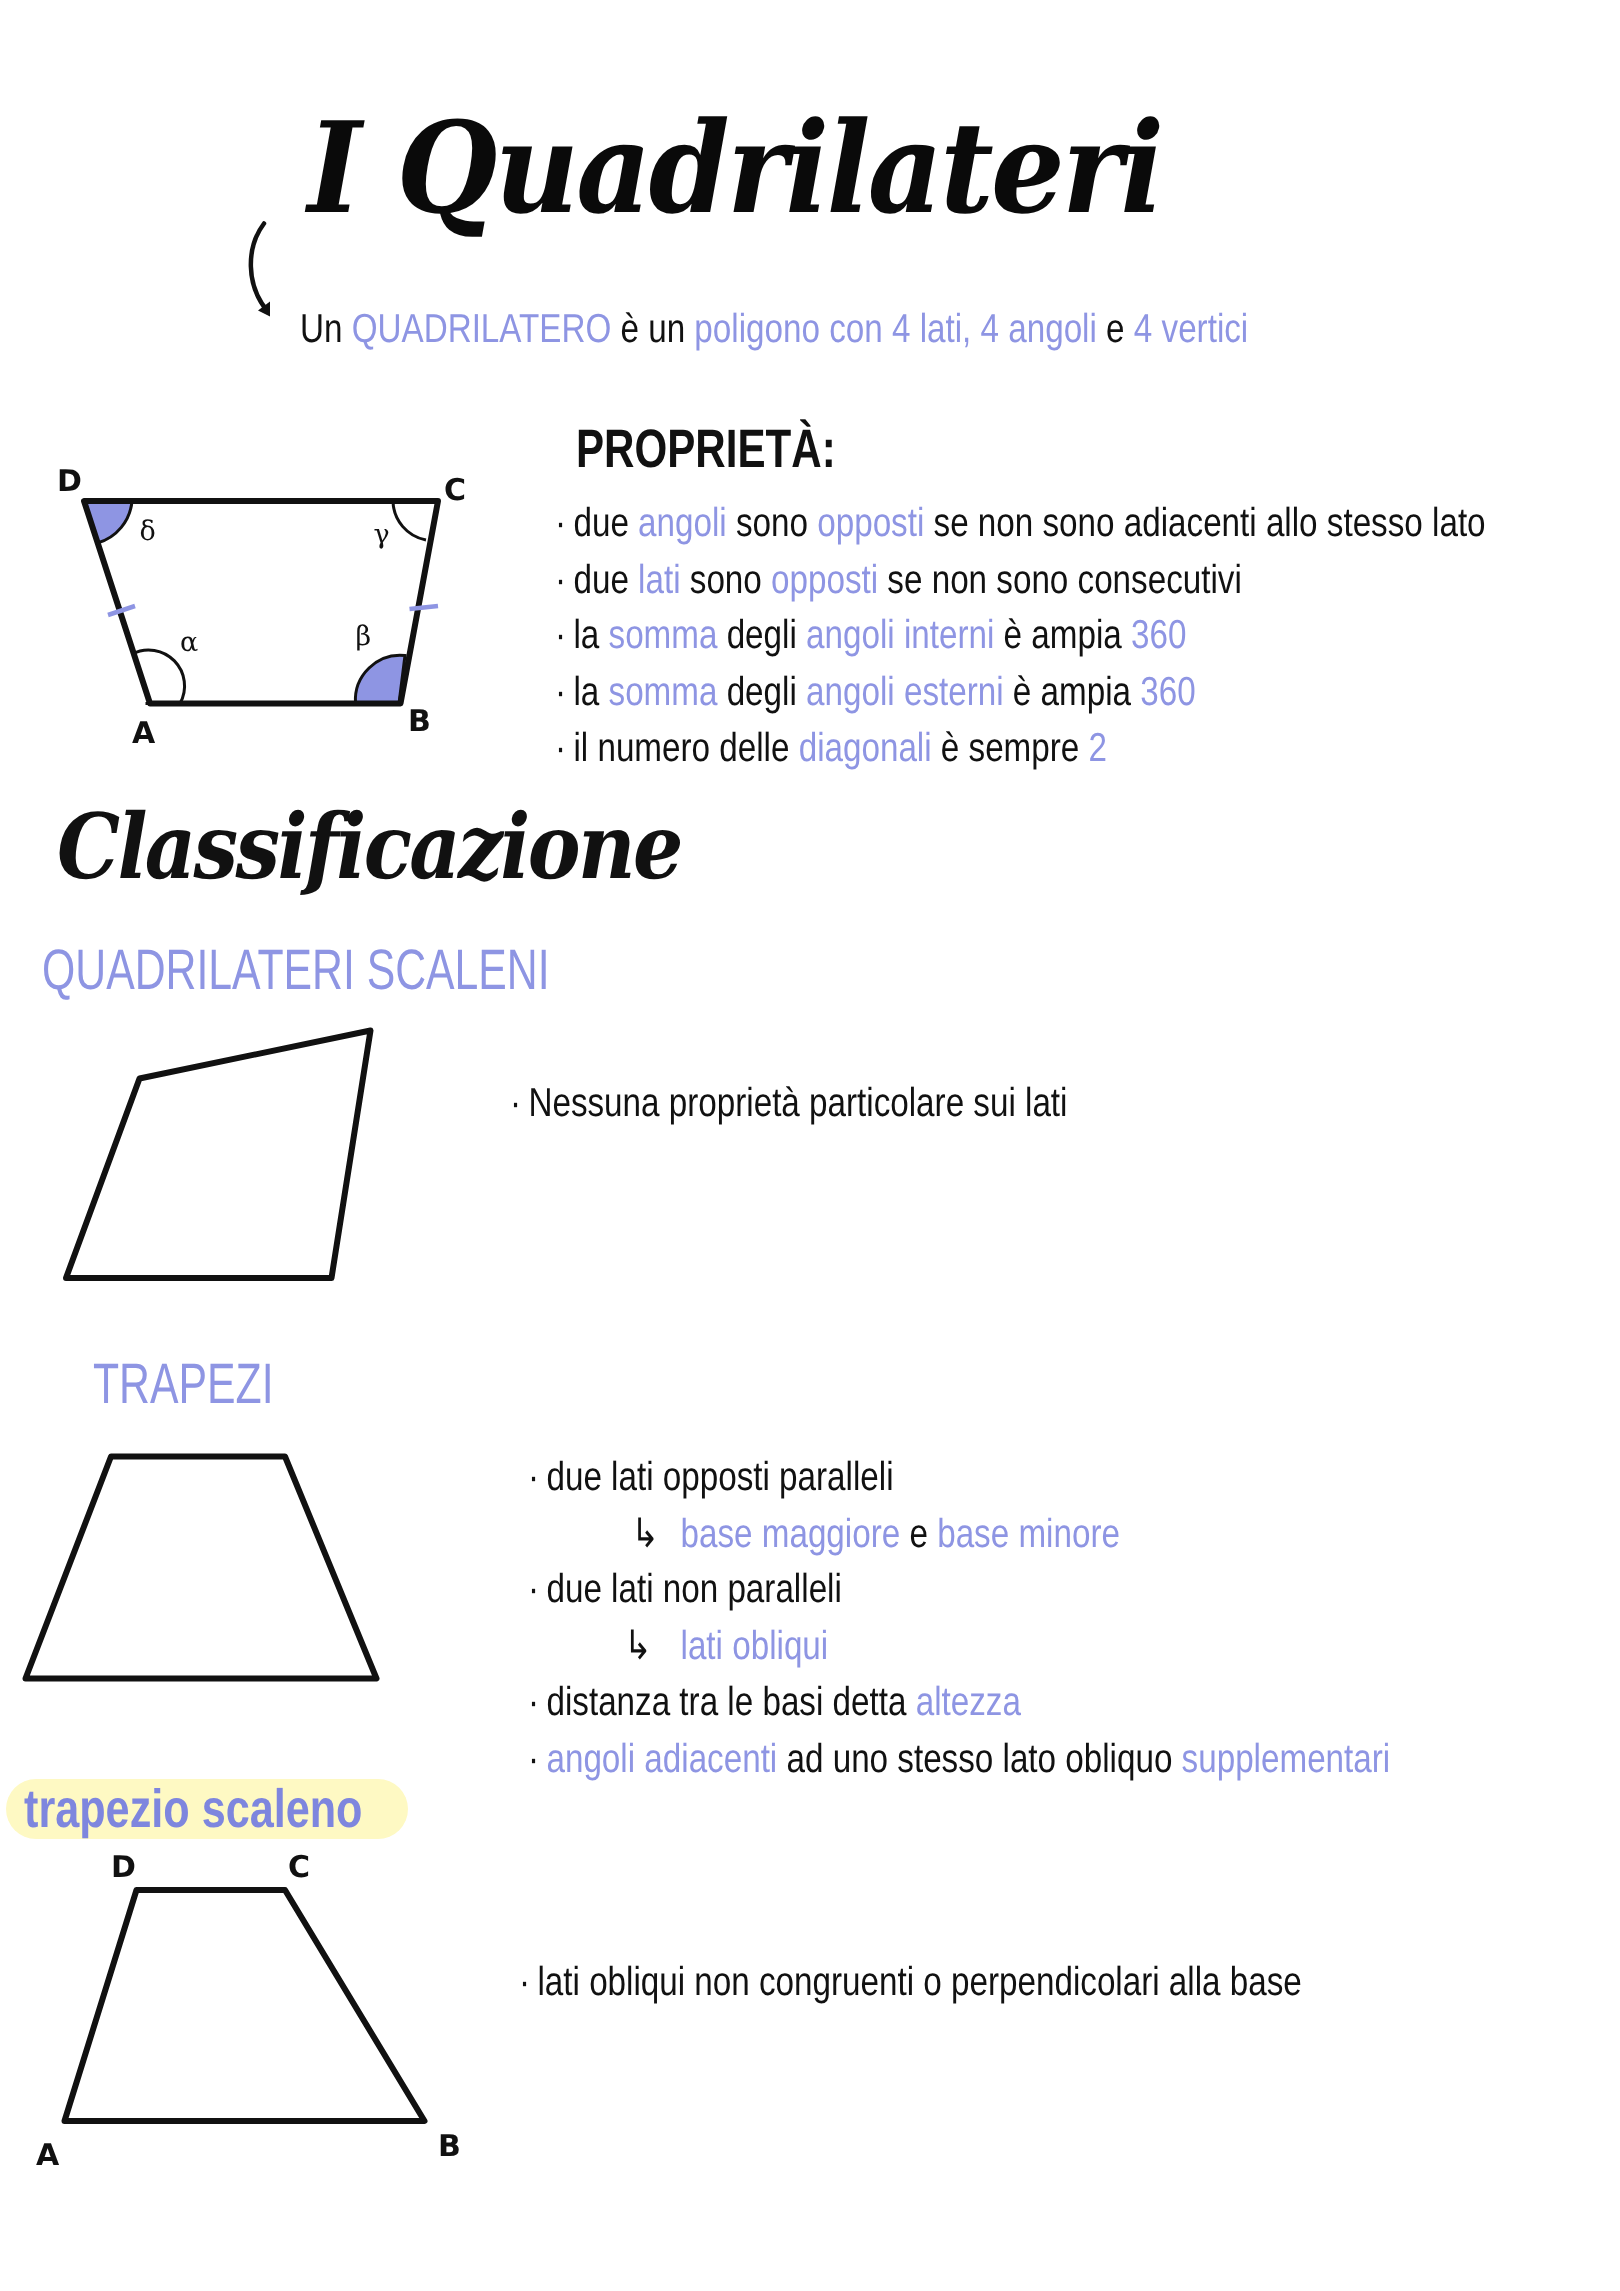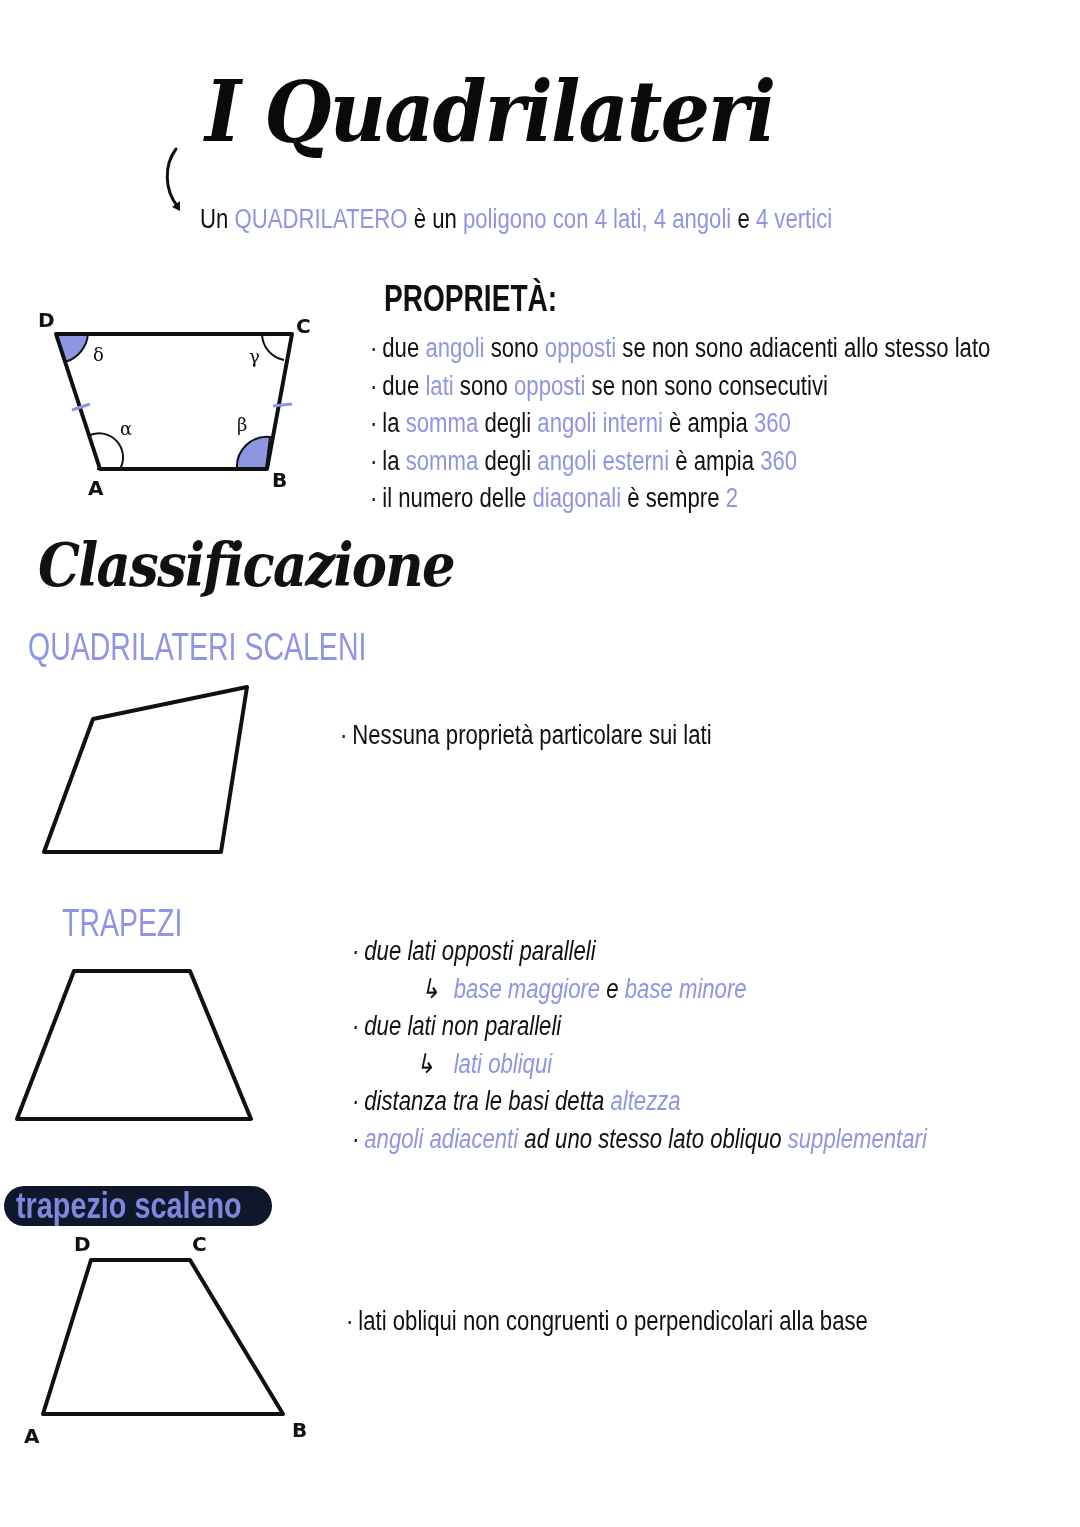--- a/index.html
+++ b/index.html
@@ -8,21 +8,21 @@
   .abs { position:absolute; }
   .accent { color:#8e95e3; }
   .title { font-family:"DejaVu Serif", serif; font-style:italic; font-weight:bold;
            font-size:84px; letter-spacing:-2px; color:#0a0a0a; transform:scaleX(0.92); transform-origin:left; }
   .subtitle { font-size:27px; transform:scaleX(0.82); transform-origin:left; white-space:nowrap; }
   .heading { font-size:36px; font-weight:bold; transform:scaleX(0.78); transform-origin:left; }
   .bul { font-size:27px; white-space:nowrap; transform:scaleX(0.82); transform-origin:left; line-height:37.5px; }
   .section-h { font-size:38px; color:#8e95e3; transform:scaleX(0.75); transform-origin:left; white-space:nowrap; }
   .class-title { font-family:"DejaVu Serif", serif; font-style:italic; font-weight:bold; font-size:60px;
                  letter-spacing:-2px; transform:scaleX(0.88); transform-origin:left; }
-  .pill { background:#0f172a; border-radius:22px; padding:0 12px; }
+  .pill { background:#fef9c3; border-radius:22px; padding:0 12px; }
   .pill span { font-size:36px; color:#7e86de; font-weight:bold; display:inline-block; transform:scaleX(0.8); transform-origin:left; white-space:nowrap; }
   .lbl { font-size:20px; font-weight:bold; font-family:"DejaVu Sans", sans-serif; }
   .greek { font-size:18px; font-family:"DejaVu Serif", serif; }
   .dot { margin-right:6px; }
 </style>
 </head>
 <body>
 
 <div class="abs title" style="left:205px; top:62px;">I Quadrilateri</div>
 
@@ -71,21 +71,21 @@
 <div class="abs section-h" style="left:28px; top:626px;">QUADRILATERI SCALENI</div>
 <svg class="abs" style="left:40px; top:682px;" width="215" height="176" viewBox="0 0 215 176">
   <polygon points="53,37 207,5 181,170 4,170" fill="none" stroke="#111" stroke-width="4" stroke-linejoin="round"></polygon>
 </svg>
 <div class="abs bul" style="left:340px; top:717px;"><span class="dot">·</span><span>Nessuna proprietà particolare sui lati</span></div>
 
 <div class="abs section-h" style="left:62px; top:902px;">TRAPEZI</div>
 <svg class="abs" style="left:12px; top:966px;" width="250" height="160" viewBox="0 0 250 160">
   <polygon points="62,5 178,5 239,153 5,153" fill="none" stroke="#111" stroke-width="4" stroke-linejoin="round"></polygon>
 </svg>
-<div class="abs" style="left:352px; top:933px;font-style:italic;">
+<div class="abs" style="left:352px; top:966px;">
   <div class="bul"><span class="dot">·</span><span>due lati opposti paralleli</span></div>
   <div class="bul" style="padding-left:84px;"><span style="display:inline-block; width:40px;">↳</span><span class="accent">base maggiore</span><span> e </span><span class="accent">base minore</span></div>
   <div class="bul"><span class="dot">·</span><span>due lati non paralleli</span></div>
   <div class="bul" style="padding-left:78px;"><span style="display:inline-block; width:46px;">↳</span><span class="accent">lati obliqui</span></div>
   <div class="bul"><span class="dot">·</span><span>distanza tra le basi detta </span><span class="accent">altezza</span></div>
   <div class="bul"><span class="dot">·</span><span class="accent">angoli adiacenti</span><span> ad uno stesso lato obliquo </span><span class="accent">supplementari</span></div>
 </div>
 
 <div class="abs pill" style="left:4px; top:1186px; width:244px; height:40px; line-height:40px;">
   <span>trapezio scaleno</span>

